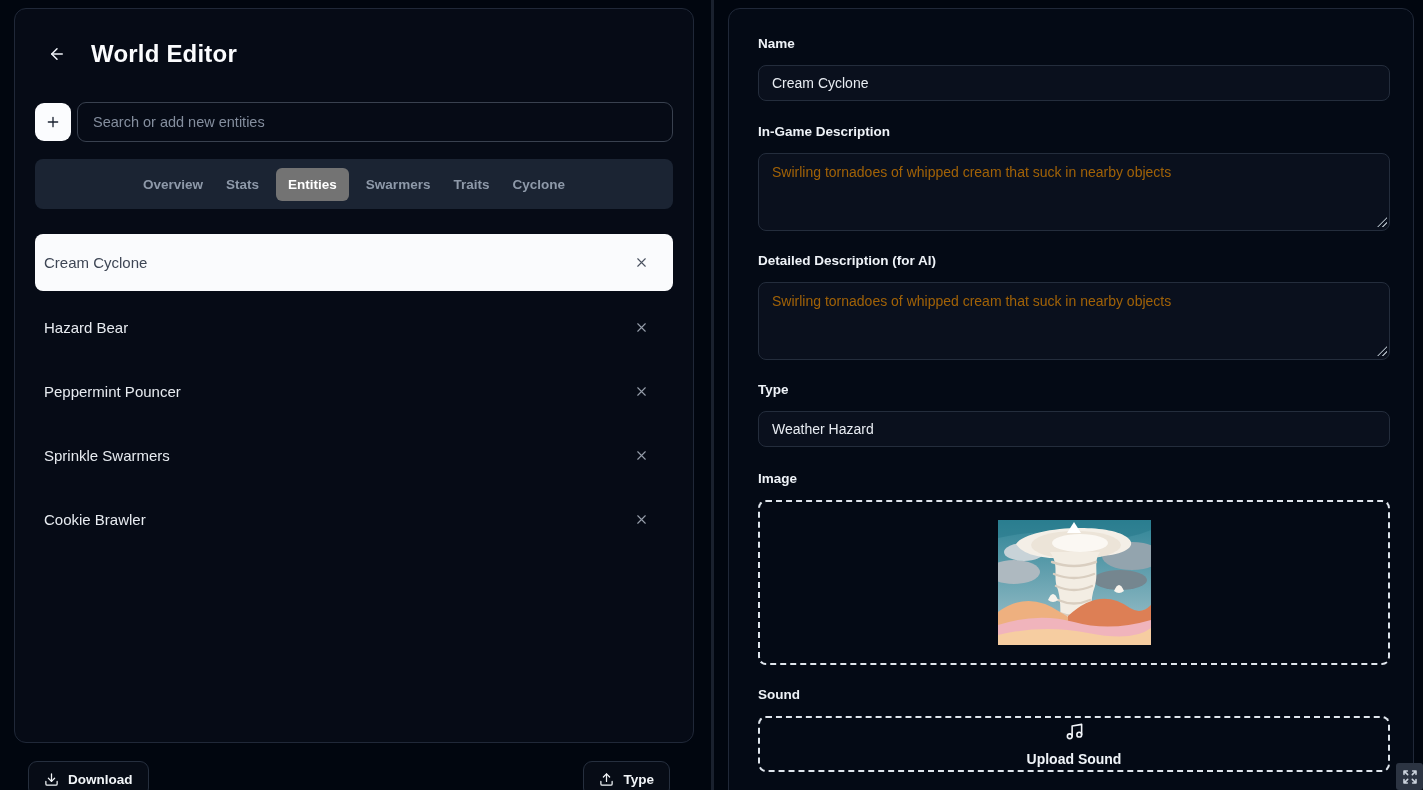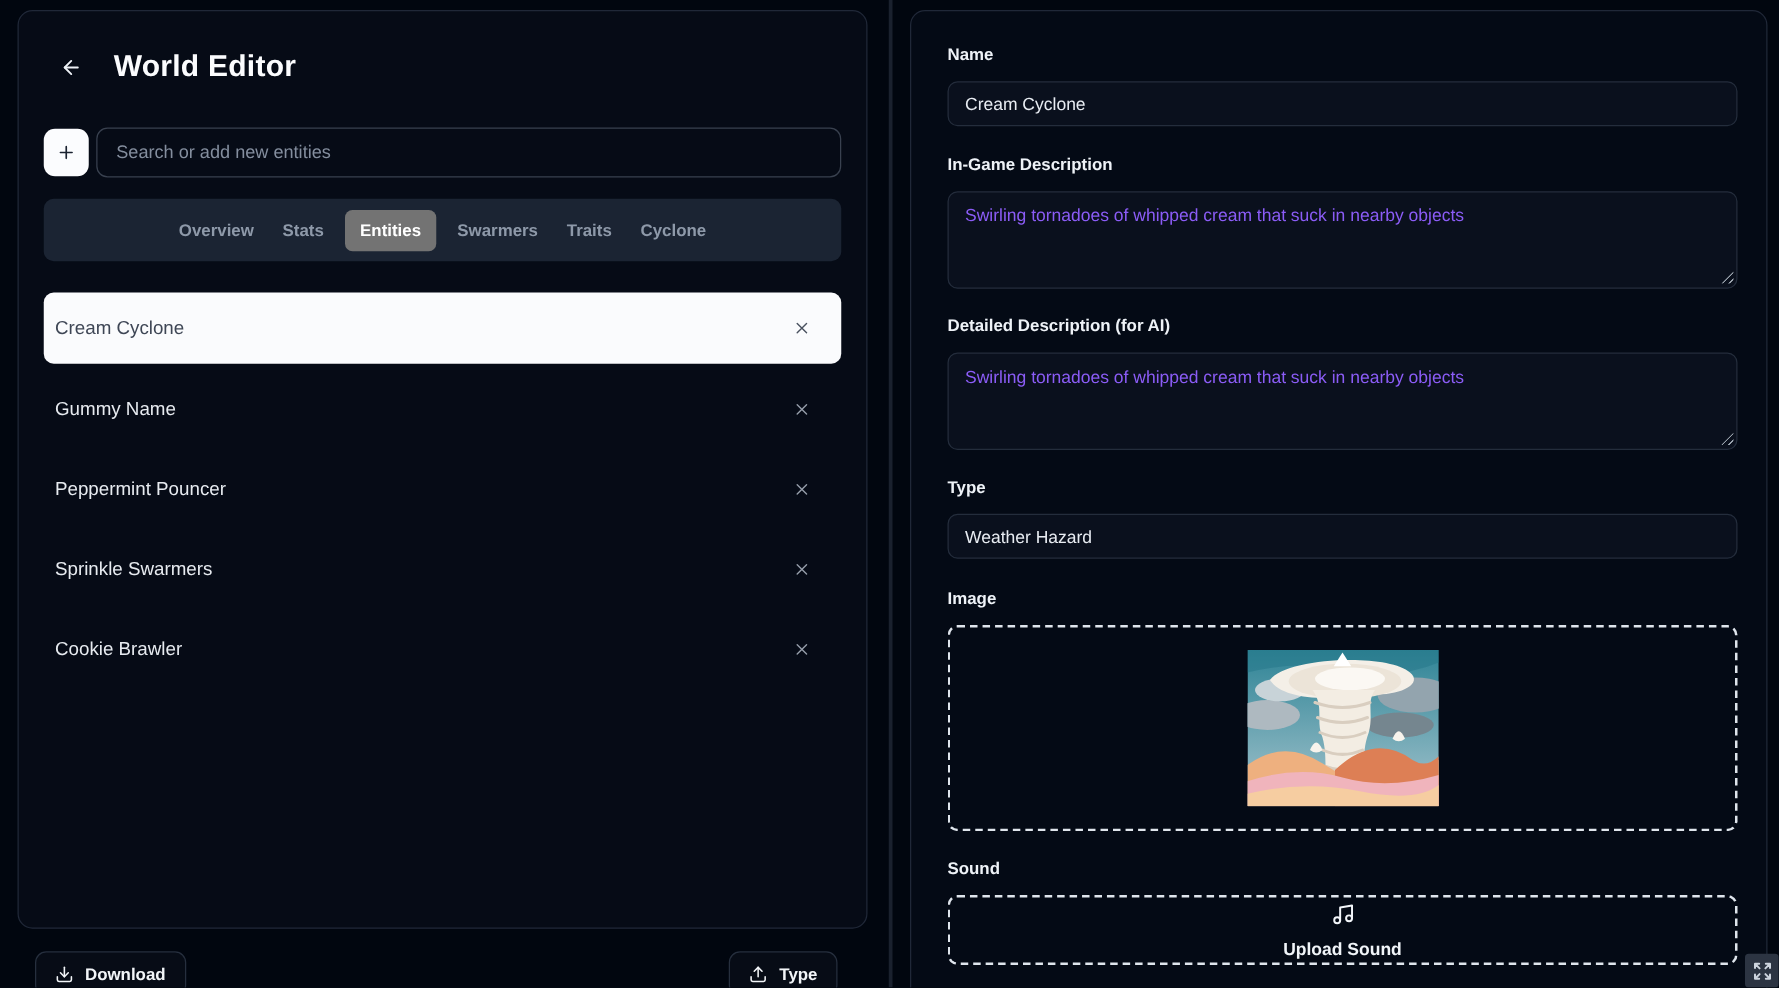--- a/index.html
+++ b/index.html
@@ -52,21 +52,21 @@
     position:absolute;left:728px;top:8px;width:686px;height:900px;
     box-sizing:border-box;border:1px solid #202838;border-radius:12px;
     background:#040a15;padding:27px 23px 0 29px;
   }
   .field-label{font-size:13.5px;font-weight:700;color:#eef2f7;margin-bottom:14px;}
   .text-input{width:100%;height:36px;box-sizing:border-box;background:#0a101d;
     border:1px solid #242d3c;border-radius:8px;color:#e8ecf2;font-size:14px;
     padding:0 13px;font-family:"Liberation Sans",sans-serif;outline:none;}
   .textarea-wrap{position:relative;}
   .text-area{width:100%;height:78px;box-sizing:border-box;background:#0a101d;
-    border:1px solid #242d3c;border-radius:8px;color:#8b5cf6;font-size:14px;
+    border:1px solid #242d3c;border-radius:8px;color:#a16207;font-size:14px;
     padding:10px 13px;font-family:"Liberation Sans",sans-serif;outline:none;resize:none;display:block;}
   .textarea-wrap::after{content:"";position:absolute;right:3px;bottom:4px;width:10px;height:10px;
     background:repeating-linear-gradient(135deg,transparent 0 2.5px,#9aa3ad 2.5px 4px);
     clip-path:polygon(100% 0,100% 100%,0 100%);pointer-events:none;}
   .gap23{height:23px;} .gap22{height:22px;} .gap24{height:24px;} .gap20{height:20px;} .gap11{height:11px;}
   .dropzone{border:2px dashed #dfe5ec;border-radius:8px;display:flex;
     align-items:center;justify-content:center;cursor:pointer;box-sizing:border-box;}
   .image-drop{height:165px;}
   .sound-drop{height:56px;gap:10px;flex-direction:column;}
   .upload-sound-label{font-size:14px;font-weight:700;color:#f0f4f8;}
@@ -119,21 +119,21 @@
       <span class="entity-name">Cream Cyclone</span>
       <button class="entity-x">
         <span class="icon">
           <svg width="15" height="15" viewBox="0 0 24 24" fill="none" stroke="currentColor" stroke-width="1.8" stroke-linecap="round">
               <path d="M18 6L6 18M6 6l12 12"></path>
             </svg>
         </span>
       </button>
     </div>
     <div class="entity-row">
-      <span class="entity-name">Gummy Name</span>
+      <span class="entity-name">Hazard Bear</span>
       <button class="entity-x">
         <span class="icon">
           <svg width="15" height="15" viewBox="0 0 24 24" fill="none" stroke="currentColor" stroke-width="1.8" stroke-linecap="round">
               <path d="M18 6L6 18M6 6l12 12"></path>
             </svg>
         </span>
       </button>
     </div>
     <div class="entity-row">
       <span class="entity-name">Peppermint Pouncer</span>

